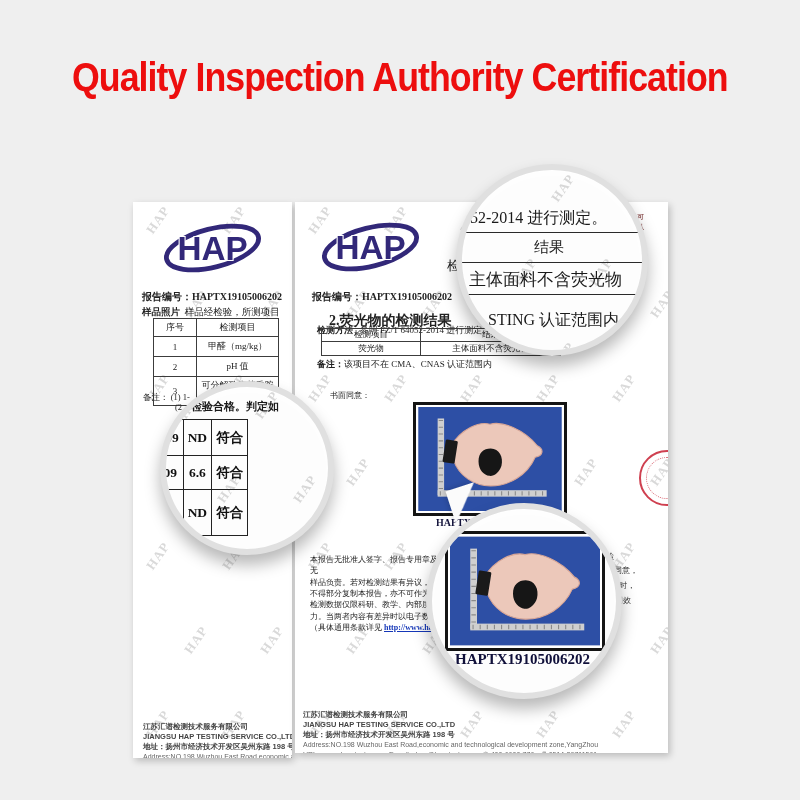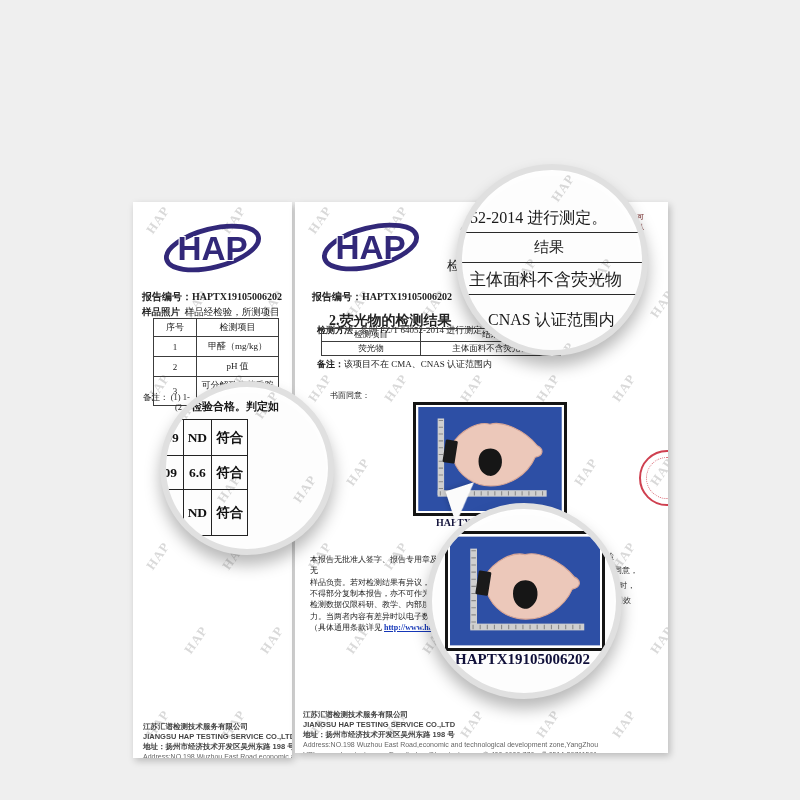--- a/index.html
+++ b/index.html
@@ -61,20 +61,21 @@
         border-radius:50%;}
   .seal::before{content:"";position:absolute;inset:5px;border:1.5px dotted #cf4050;border-radius:50%;opacity:.8;}
   .frag{position:absolute;font-family:"Liberation Serif",serif;font-size:8px;color:#333;white-space:nowrap;}
   .link{color:#1537b8;text-decoration:underline;font-weight:700;}
 </style>
 </head>
 <body>
 
 <div class="canvas">
 
+  <div class="title"><span>Quality Inspection Authority Certification</span></div>
 
   <div class="page page-left">
     <div class="wm">
         <span class="wm-t" style="left: 10px; top: 10px;">HAP</span>
         <span class="wm-t" style="left: 86px; top: 10px;">HAP</span>
         <span class="wm-t" style="left: 48px; top: 94px;">HAP</span>
         <span class="wm-t" style="left: 124px; top: 94px;">HAP</span>
         <span class="wm-t" style="left: 10px; top: 178px;">HAP</span>
         <span class="wm-t" style="left: 86px; top: 178px;">HAP</span>
         <span class="wm-t" style="left: 48px; top: 262px;">HAP</span>
@@ -292,21 +293,21 @@
         <span class="wm-t" style="left: 10px; top: 178px;">HAP</span>
         <span class="wm-t" style="left: 86px; top: 178px;">HAP</span>
         <span class="wm-t" style="left: 162px; top: 178px;">HAP</span>
       </div>
     <div class="lz" style="left:8px;top:38px;font-size:16px">52-2014 进行测定。</div>
     <div class="hr" style="top:62px"></div>
     <div class="lz" style="left:72px;top:68px;font-size:15px">结果</div>
     <div class="hr" style="top:92px"></div>
     <div class="lz" style="left:7px;top:98px;font-size:17px">主体面料不含荧光物</div>
     <div class="hr" style="top:124px"></div>
-    <div class="lz" style="left:26px;top:140px;font-size:16px">CNAS 认证范围内</div>
+    <div class="lz" style="left:26px;top:140px;font-size:16px">STING 认证范围内</div>
   </div>
 
   <div class="lens-tail"></div>
   <div class="lens lens-bottom">
     <div class="photo" style="left:13px;top:22px;width:150px;height:110px">
       <svg width="150" height="110" viewBox="0 0 200 145">
         <rect x="0" y="0" width="200" height="145" fill="#2d4fa5"></rect>
         <rect x="27" y="16" width="9" height="107" fill="#cfcfcf"></rect>
         <line x1="31.5" y1="18" x2="31.5" y2="120" stroke="#8a8a8a" stroke-width="6" stroke-dasharray="1.5,8"></line>
         <rect x="27" y="116" width="152" height="9" fill="#cfcfcf"></rect>

